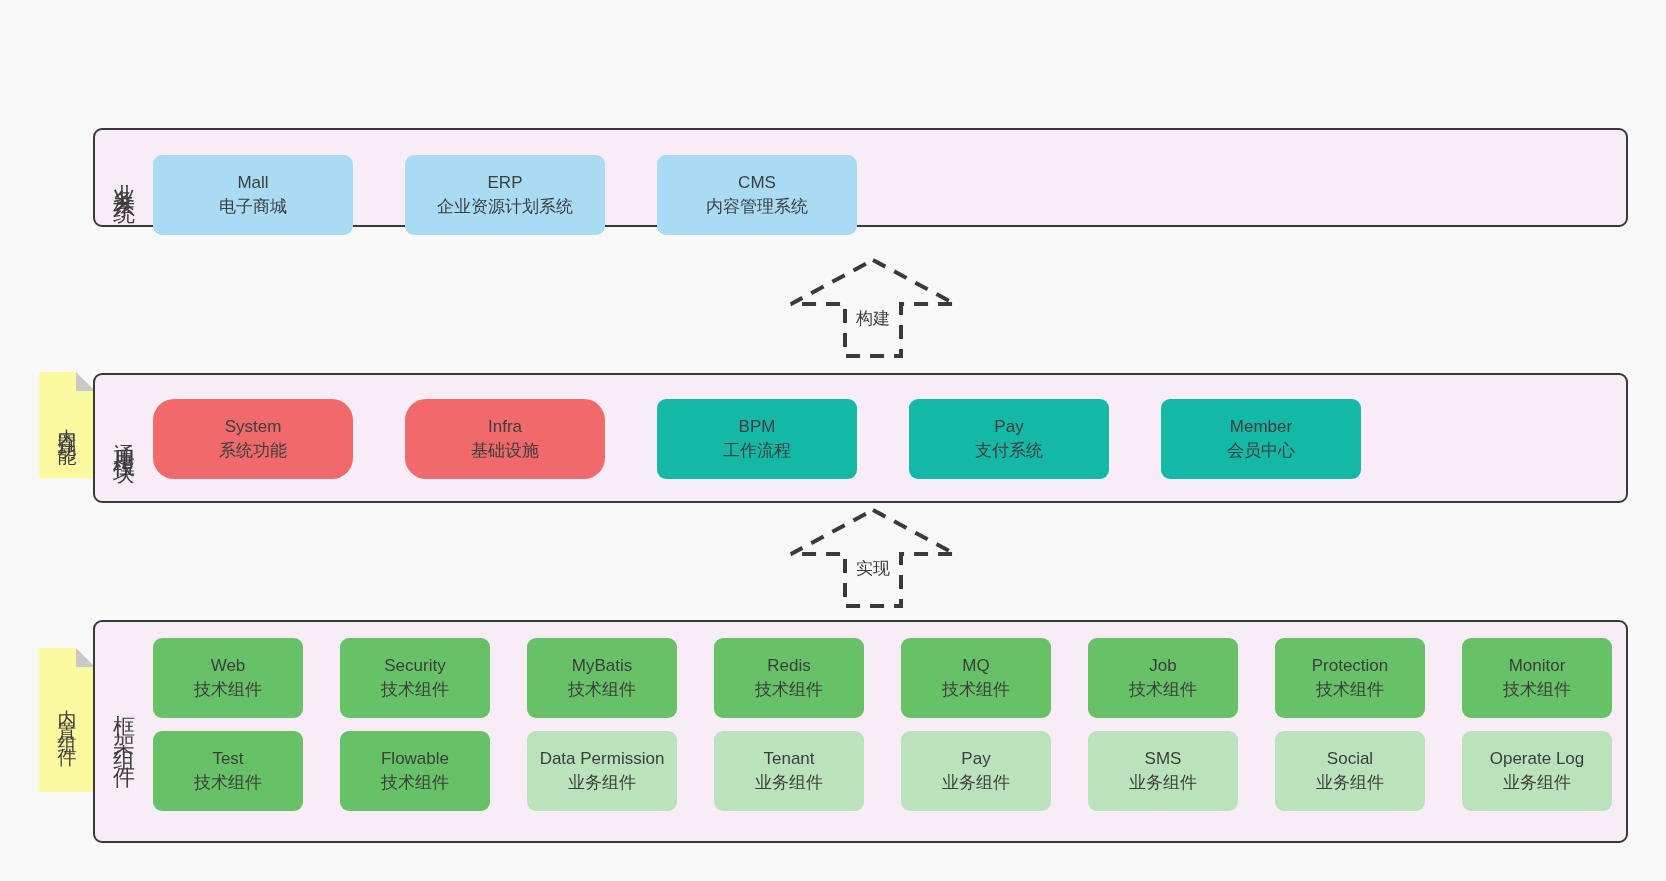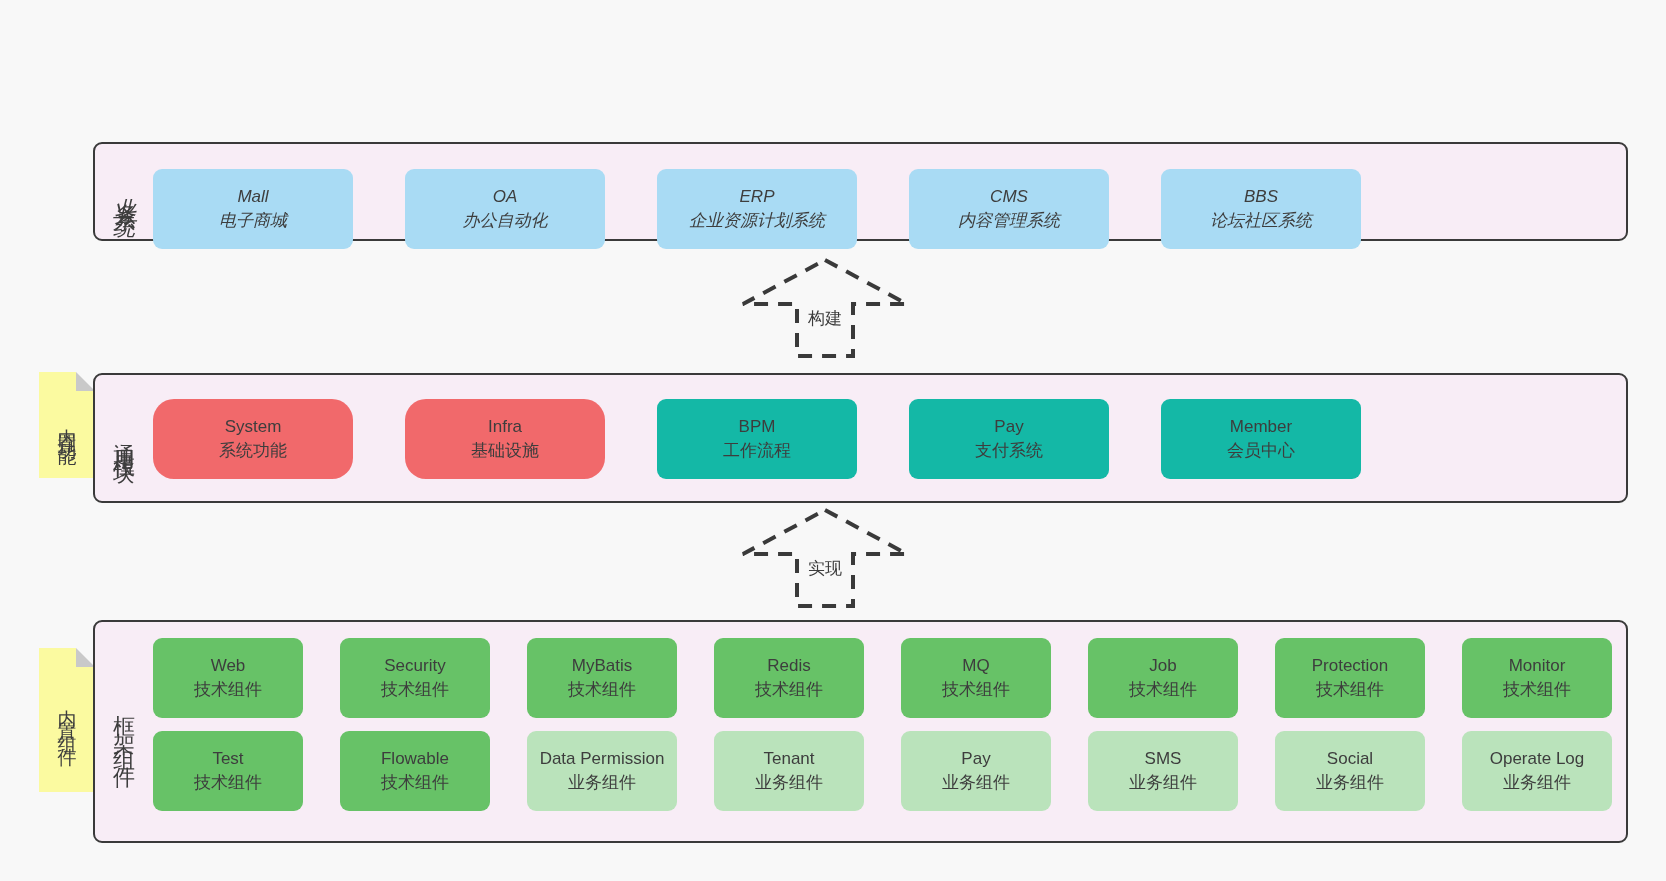--- a/index.html
+++ b/index.html
@@ -17,21 +17,21 @@
   .panel {
     position: absolute;
     left: 93px;
     width: 1535px;
     background: #f8edf6;
     border: 2px solid #3a3a3a;
     border-radius: 9px;
     box-sizing: border-box;
     z-index: 2;
   }
-  #panel-business   { top: 142px; height: 99px; font-style: italic; }
+  #panel-business   { top: 128px; height: 99px; }
   #panel-modules    { top: 373px; height: 130px; }
   #panel-components { top: 620px; height: 223px; }
 
   
   .vlabel {
     position: absolute;
     left: 14px;
     top: 50%;
     transform: translateY(-50%);
     writing-mode: vertical-rl;
@@ -70,21 +70,21 @@
   .c-blue   { background: #a9dbf4; }
   .c-red    { background: #f1696b; border-radius: 21px; }
   .c-pink   { background: #14b8a6; }
   .c-green  { background: #67c267; }
   .c-lgreen { background: #bae3bb; }
   .box .en { white-space: pre-wrap; }
 
   
   .arrow {
     position: absolute;
-    left: 737px;
+    left: 785px;
     width: 176px;
     height: 104px;
     z-index: 1;
   }
   #arrow-build     { top: 256px; }
   #arrow-implement { top: 506px; }
   .arrow svg { display: block; }
   .arrow-label {
     position: absolute;
     left: 50%;
@@ -134,34 +134,26 @@
 <div class="canvas">
 
   <div class="panel" id="panel-business">
     <div class="vlabel">业务系统</div>
     <div class="row row-6">
       <div class="box box-w c-blue">
         <span class="en">Mall</span>
         <span class="zh">电子商城</span>
       </div>
       <div class="box box-w c-blue">
-        <span class="en">OA</span>
-        <span class="zh">办公自动化</span>
-      </div>
-      <div class="box box-w c-blue">
         <span class="en">ERP</span>
         <span class="zh">企业资源计划系统</span>
       </div>
       <div class="box box-w c-blue">
         <span class="en">CMS</span>
         <span class="zh">内容管理系统</span>
-      </div>
-      <div class="box box-w c-blue">
-        <span class="en">BBS</span>
-        <span class="zh">论坛社区系统</span>
       </div>
     </div>
   </div>
 
   <div class="arrow" id="arrow-build">
     <svg viewBox="0 0 176 104" width="176" height="104">
       <path d="M88 4 L170 48 L116 48 L116 100 L60 100 L60 48 L6 48 Z" fill="none" stroke="#3a3a3a" stroke-width="4" stroke-dasharray="14 10"></path>
     </svg>
     <span class="arrow-label">构建</span>
   </div>

